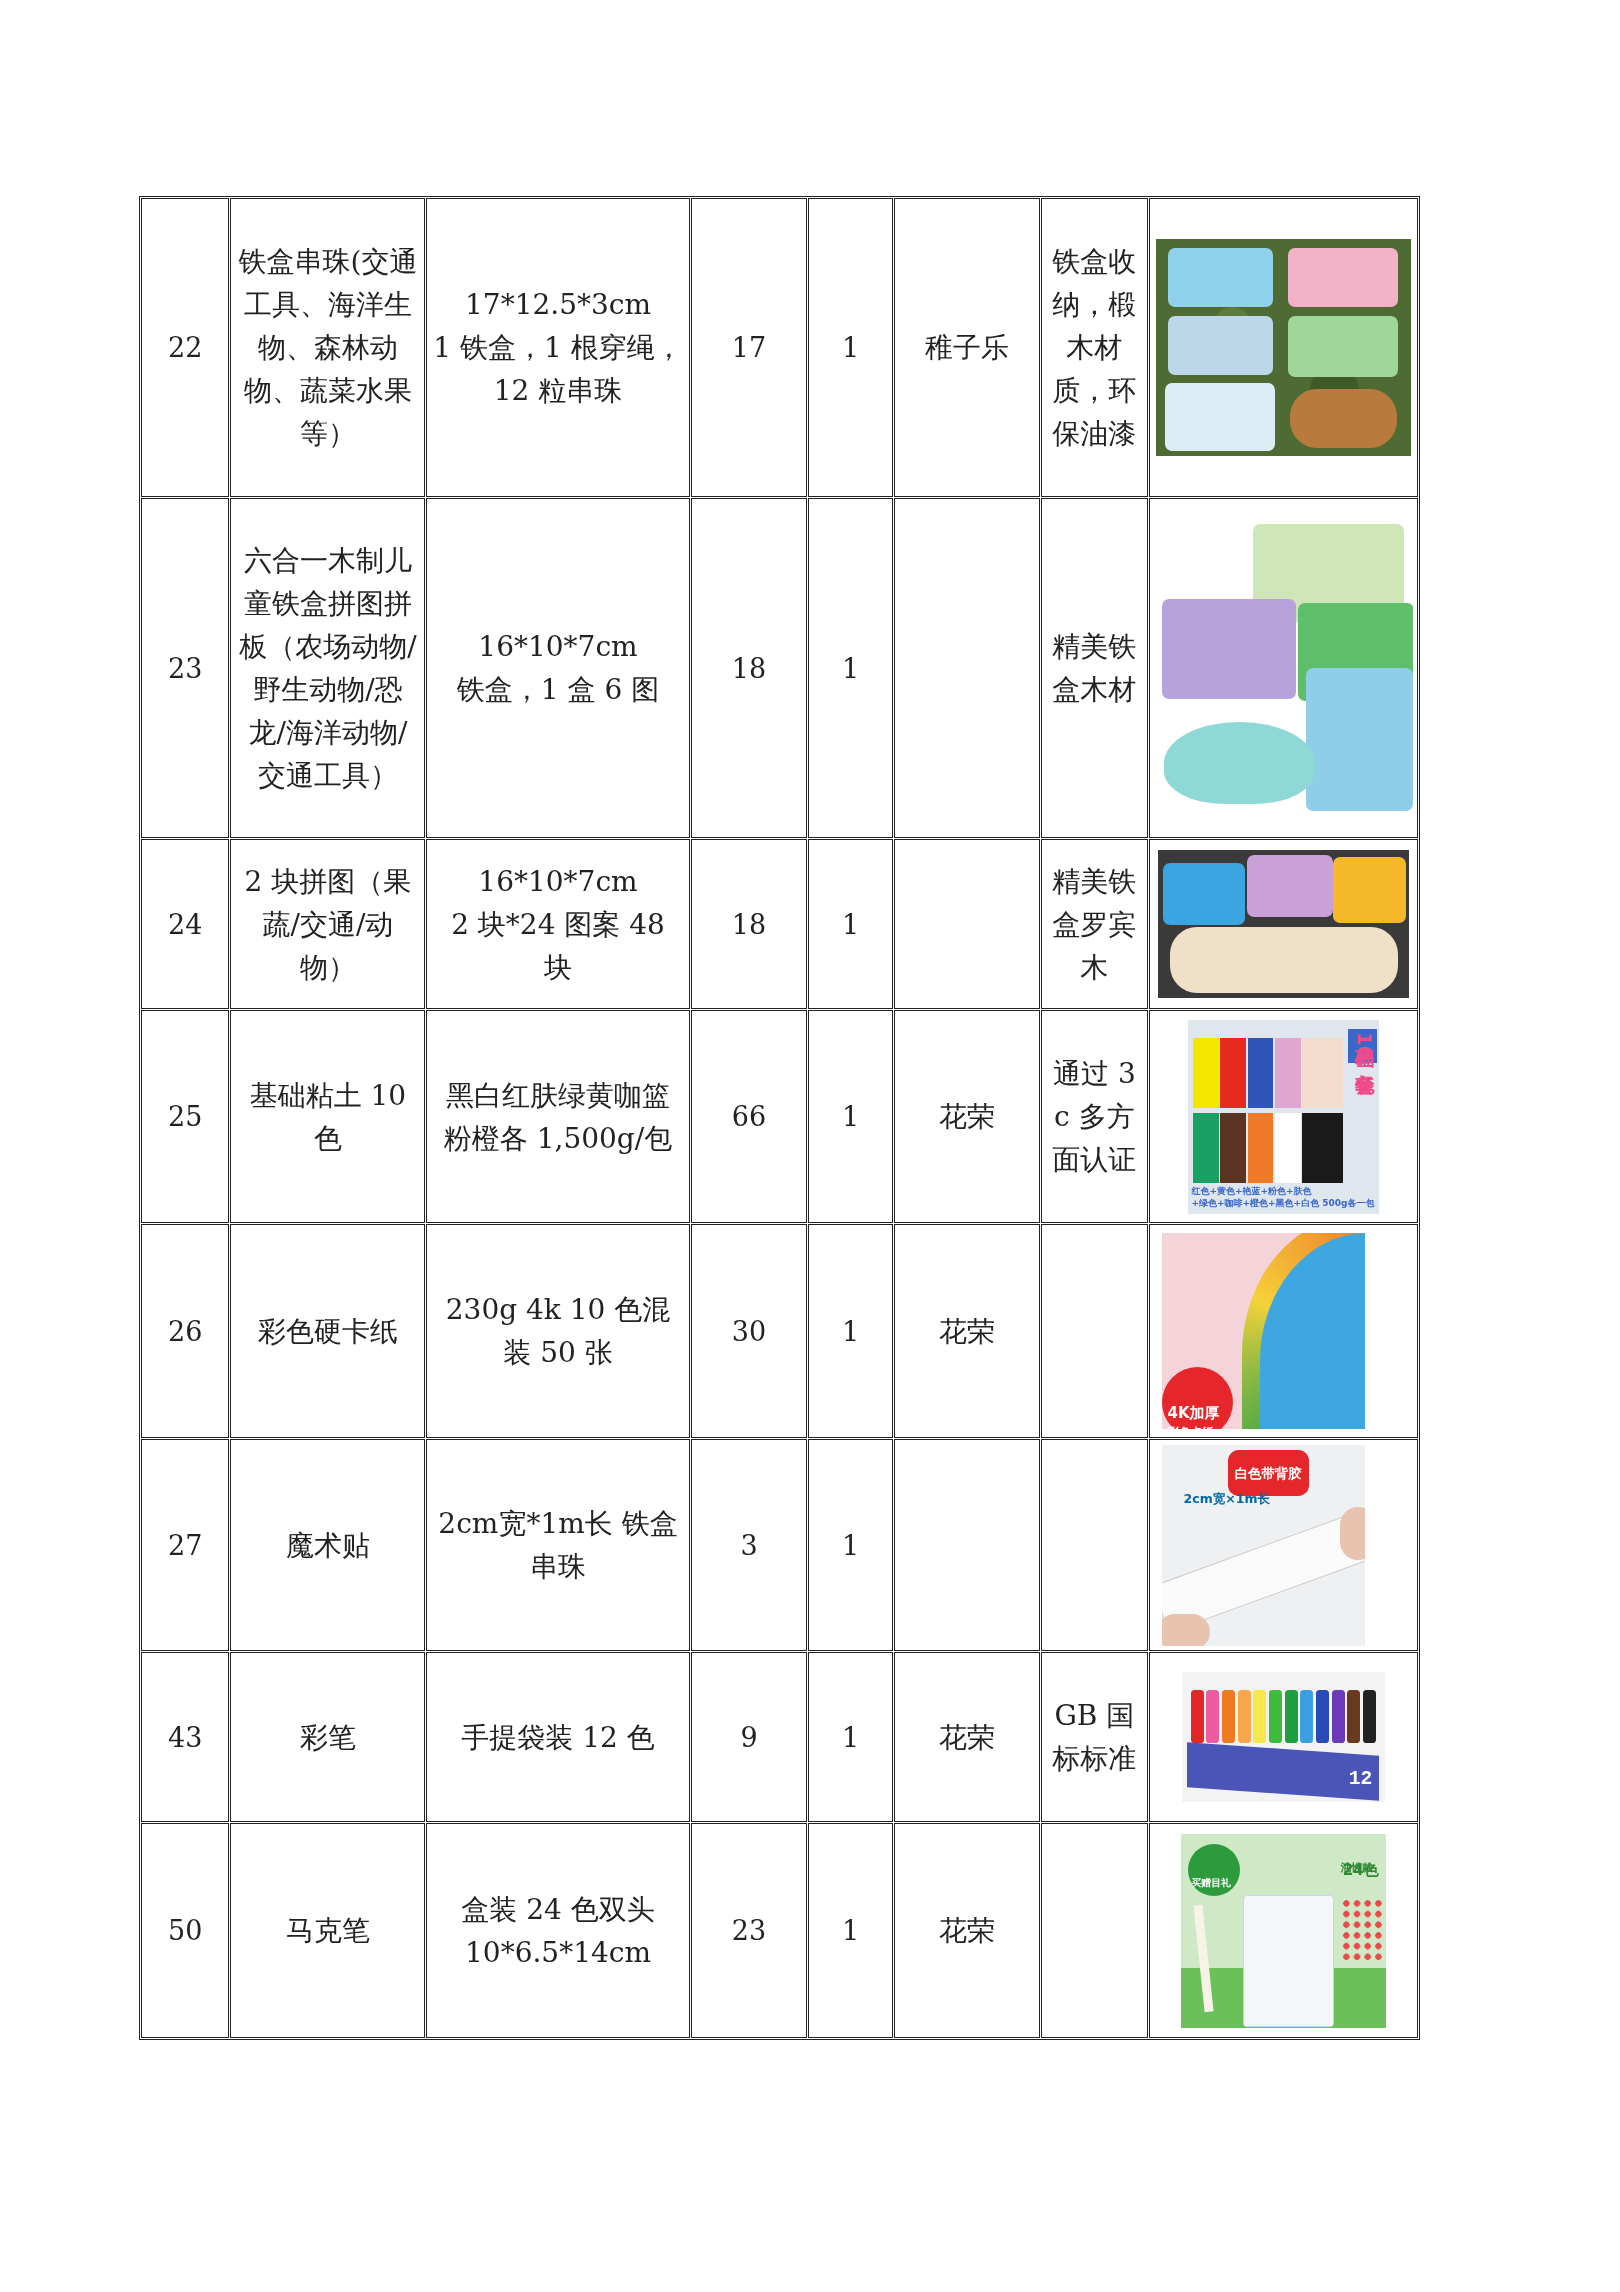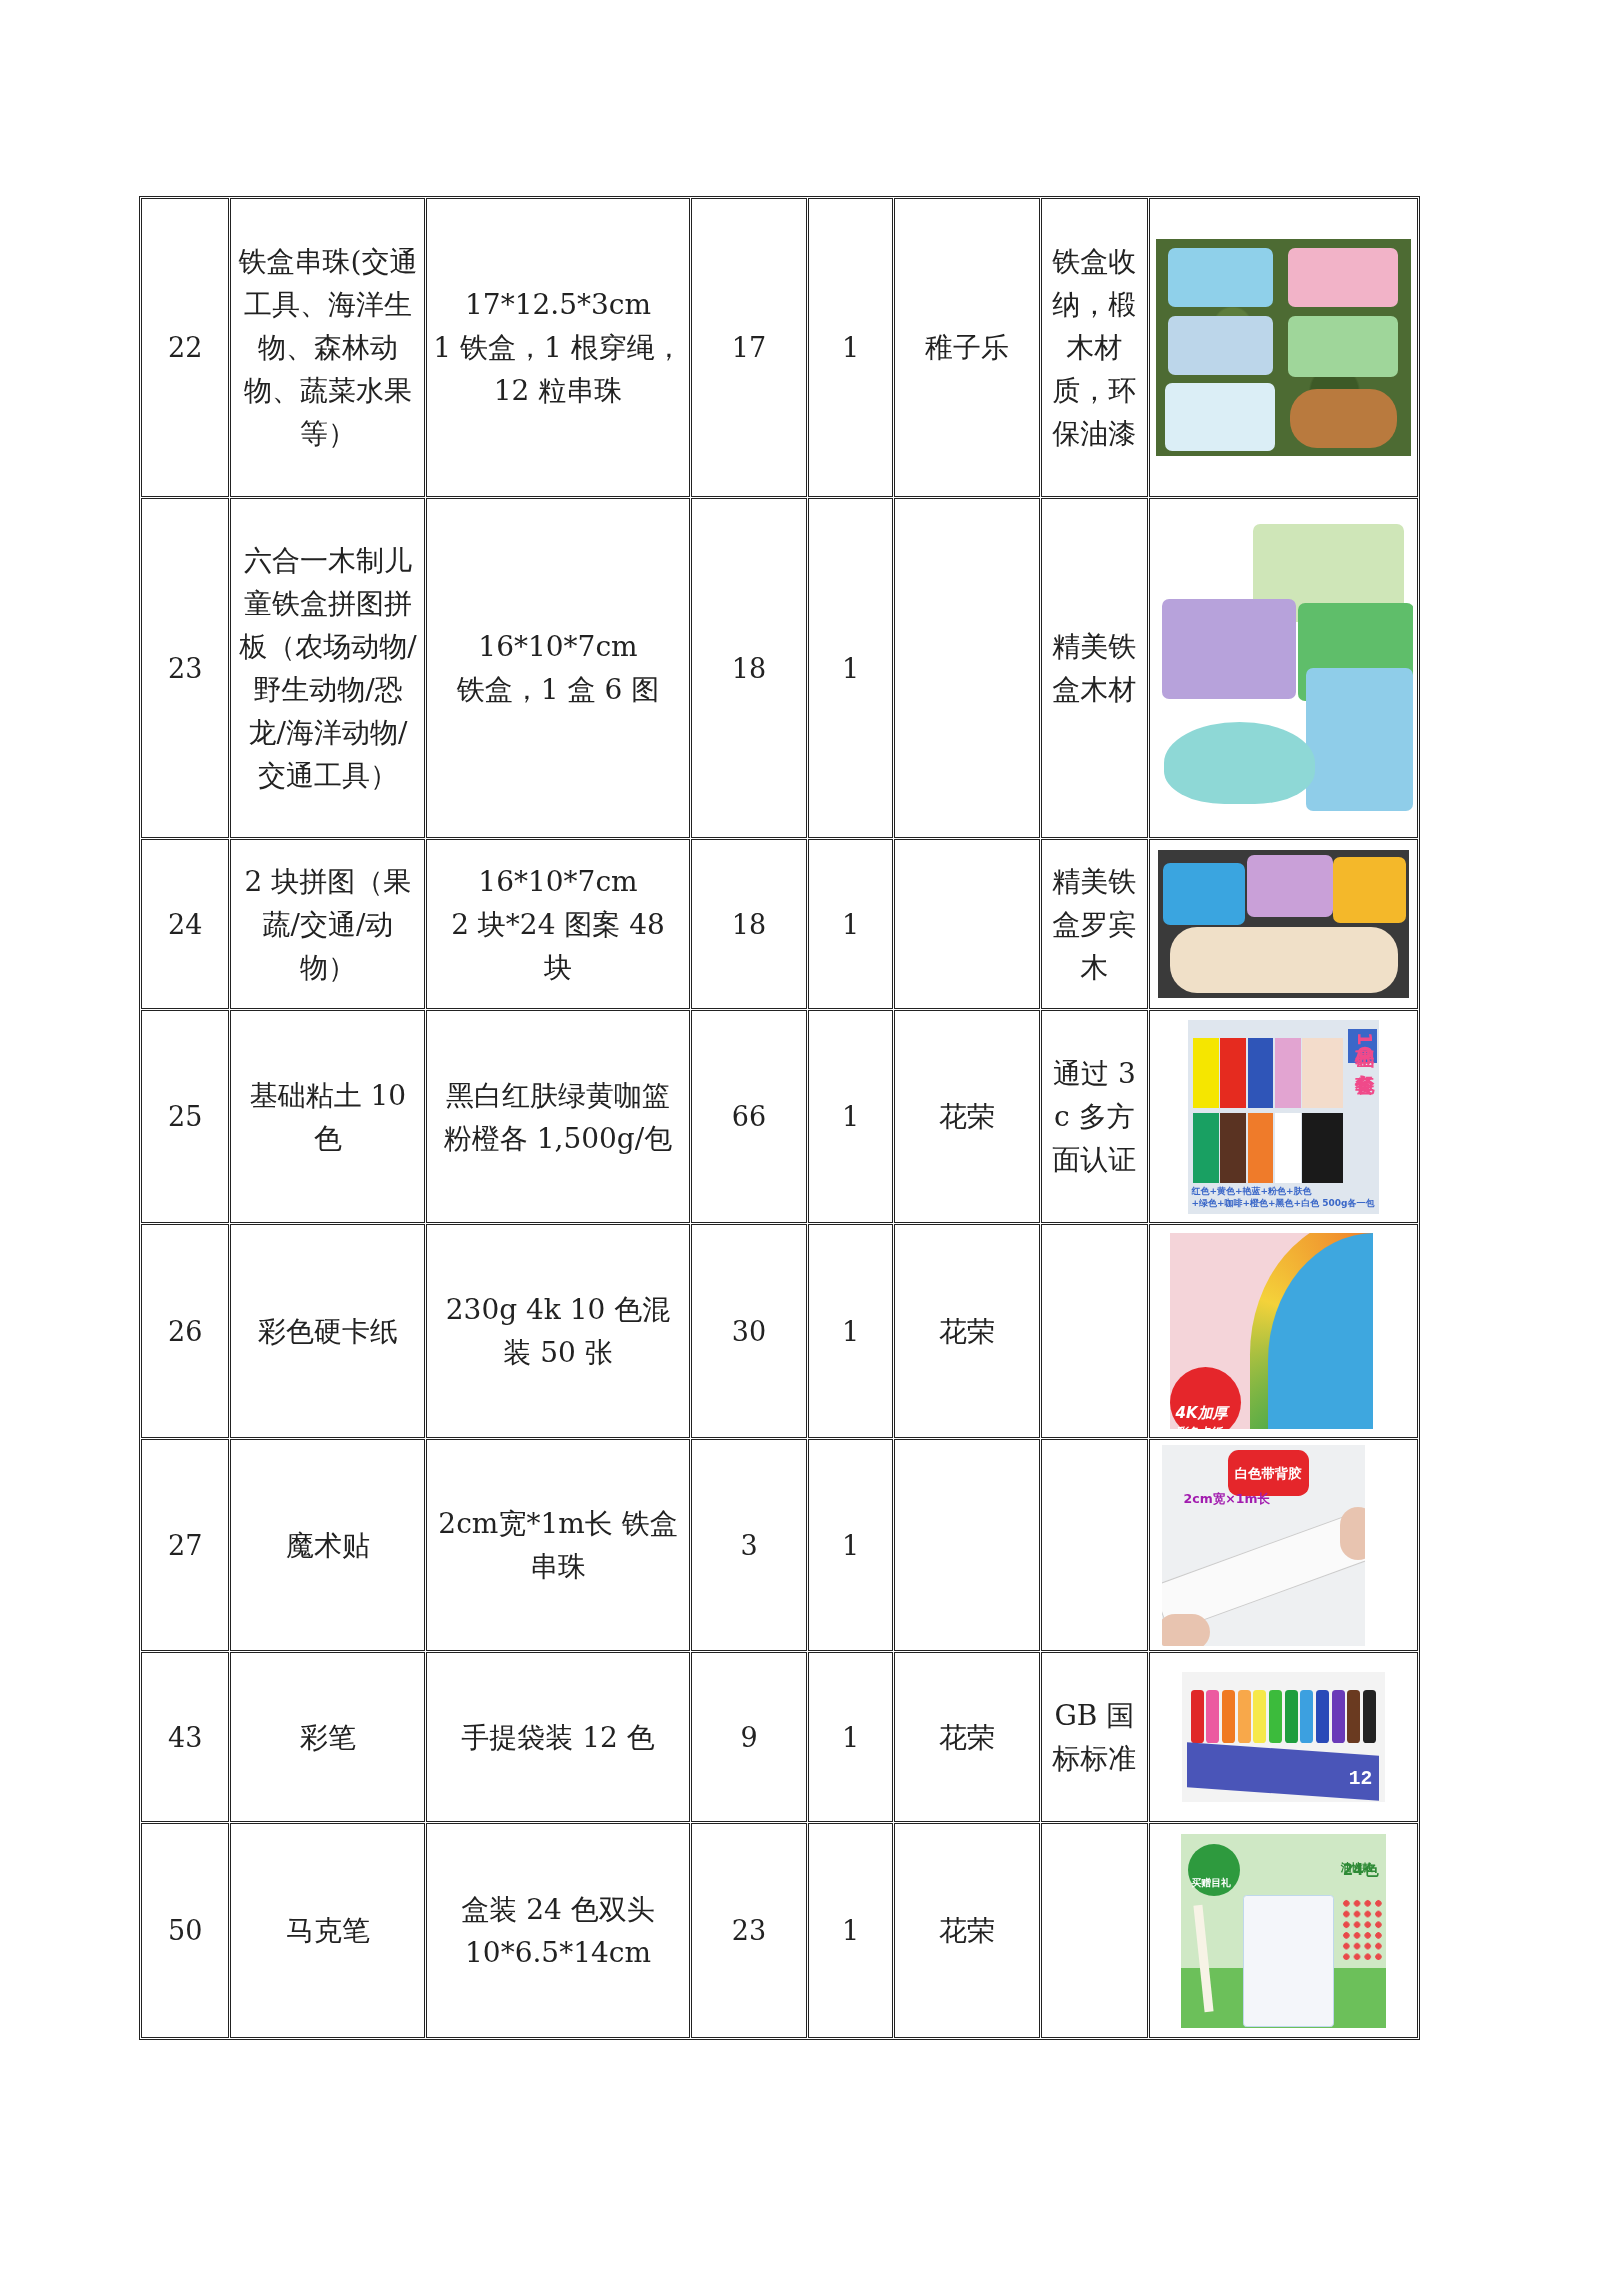--- a/index.html
+++ b/index.html
@@ -154,21 +154,21 @@
       <td class="num">26</td>
       <td>彩色硬卡纸</td>
       <td>
         <div>230g 4k 10 色混装 50 张</div>
       </td>
       <td class="num">30</td>
       <td class="num">1</td>
       <td>花荣</td>
       <td class="cert"></td>
       <td style="text-align:left;padding-left:12.5px;">
-        <div class="img img-26" style="margin:8px;font-style:italic;">
+        <div class="img img-26" style="margin:0;">
           <div style="position:absolute;left:80px;top:-18px;width:196px;height:232px;border-radius:60% 0 0 0;background:conic-gradient(from 200deg,#2ea24a,#f4d23a,#ef7b2a,#e84a3a,#f2c8d4);"></div>
           <div style="position:absolute;left:98px;top:0px;width:178px;height:214px;border-radius:60% 0 0 0;background:#3ea7df;"></div>
           <div style="position:absolute;left:0;top:134px;width:71px;height:71px;border-radius:50%;background:#e5262b;"></div>
           <div class="lbl" style="left:5.3px;top:159px;color:#fff;font-size:15px;">4K加厚</div>
           <div class="lbl" style="left:5.3px;top:178px;color:#fff;font-size:11.6px;">彩色卡纸</div>
         </div>
       </td>
     </tr>
 
     <tr style="height:212px">
@@ -177,21 +177,21 @@
       <td>
         <div>2cm宽*1m长 铁盒串珠</div>
       </td>
       <td class="num">3</td>
       <td class="num">1</td>
       <td></td>
       <td class="cert"></td>
       <td style="text-align:left;padding-left:12.5px;">
         <div class="img img-27" style="margin:0;">
           <div class="lbl" style="left:21.4px;top:5.3px;background:#e5262b;color:#fff;font-size:13.4px;padding:1.8px 7.1px;border-radius:10.7px;margin-left:44px;">白色带背胶</div>
-          <div class="lbl" style="left:21.4px;top:32px;color:#a21caf;font-size:12.5px;">2cm宽×1m长</div>
+          <div class="lbl" style="left:21.4px;top:32px;color:#0369a1;font-size:12.5px;">2cm宽×1m长</div>
           <div style="position:absolute;left:-9px;top:98px;width:241px;height:48px;background:#fafafa;border:0.9px solid #ccc;transform:rotate(-20deg);"></div>
           <div style="position:absolute;left:-5.3px;top:169px;width:53px;height:36px;background:#e8c4b0;border-radius:18px;"></div>
           <div style="position:absolute;left:178px;top:62px;width:36px;height:53px;background:#e8c4b0;border-radius:18px;"></div>
         </div>
       </td>
     </tr>
 
     <tr style="height:170px">
       <td class="num">43</td>
       <td>彩笔</td>

